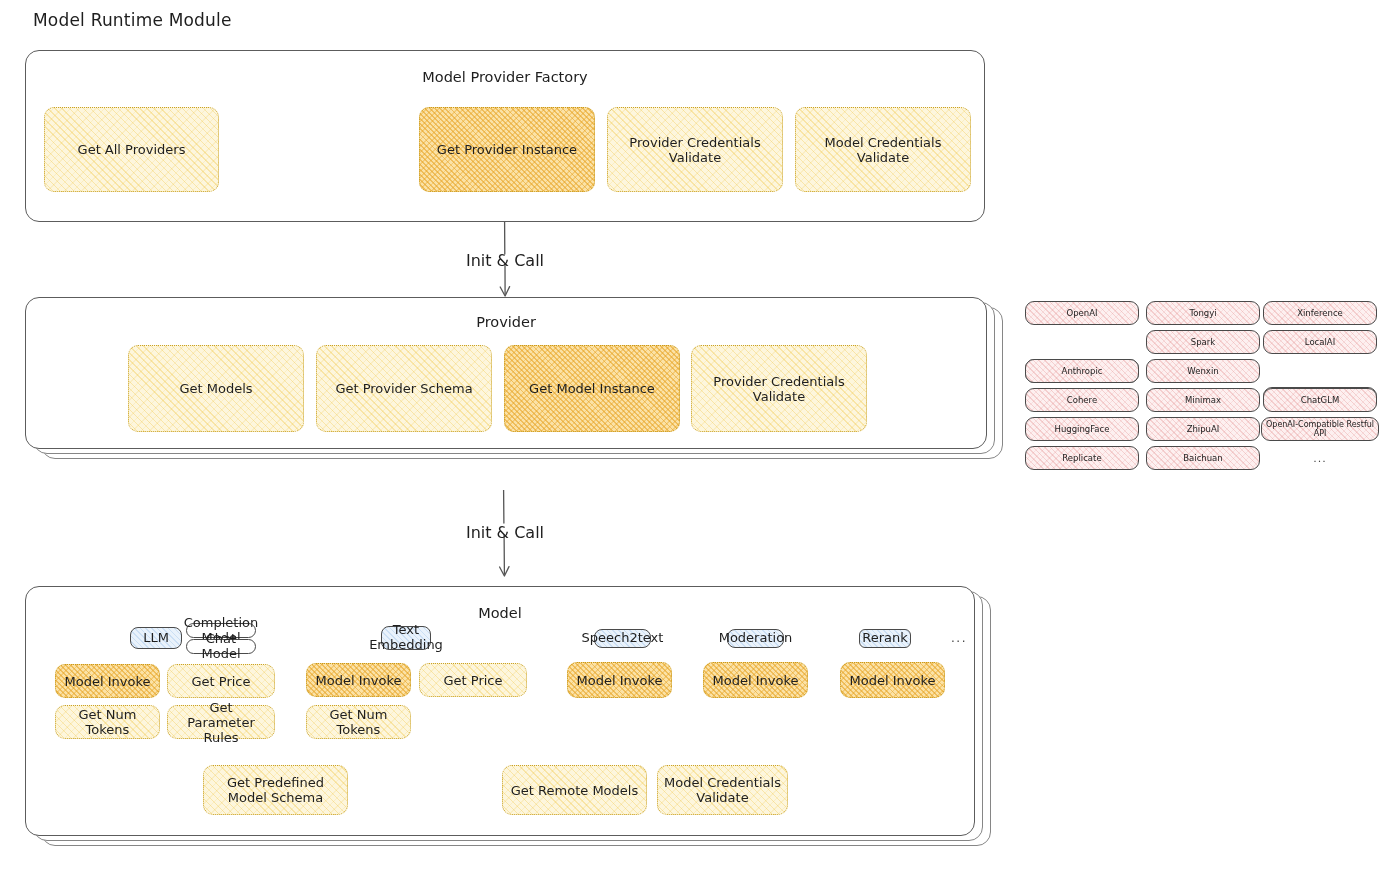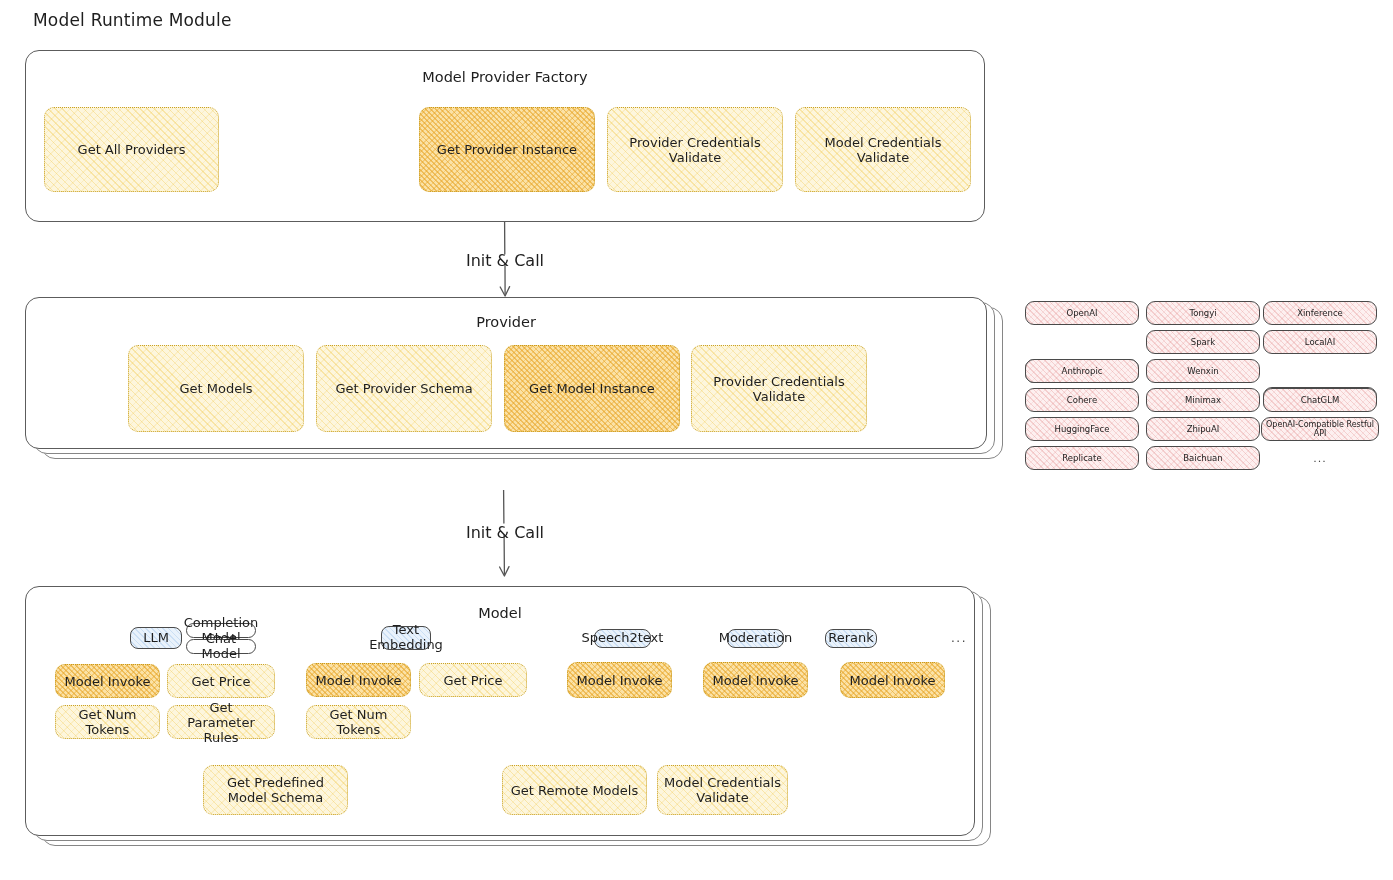--- a/index.html
+++ b/index.html
@@ -286,21 +286,21 @@
     <span>Model Invoke</span>
   </div>
 
   <div class="badge" style="left:727px; top:629px; width:57px; height:19px;">
     <span>Moderation</span>
   </div>
   <div class="box hl" style="left:703px; top:662px; width:105px; height:36px;">
     <span>Model Invoke</span>
   </div>
 
-  <div class="badge" style="left:825px; top:629px; width:52px; height:19px;">
+  <div class="badge" style="left:859px; top:629px; width:52px; height:19px;border-radius:6px;">
     <span>Rerank</span>
   </div>
   <div class="box hl" style="left:840px; top:662px; width:105px; height:36px;">
     <span>Model Invoke</span>
   </div>
 
   <div class="dots" style="left:951px; top:631px;">...</div>
 
   <div class="box" style="left:203px; top:765px; width:145px; height:50px;">
     <span>Get Predefined Model Schema</span>

